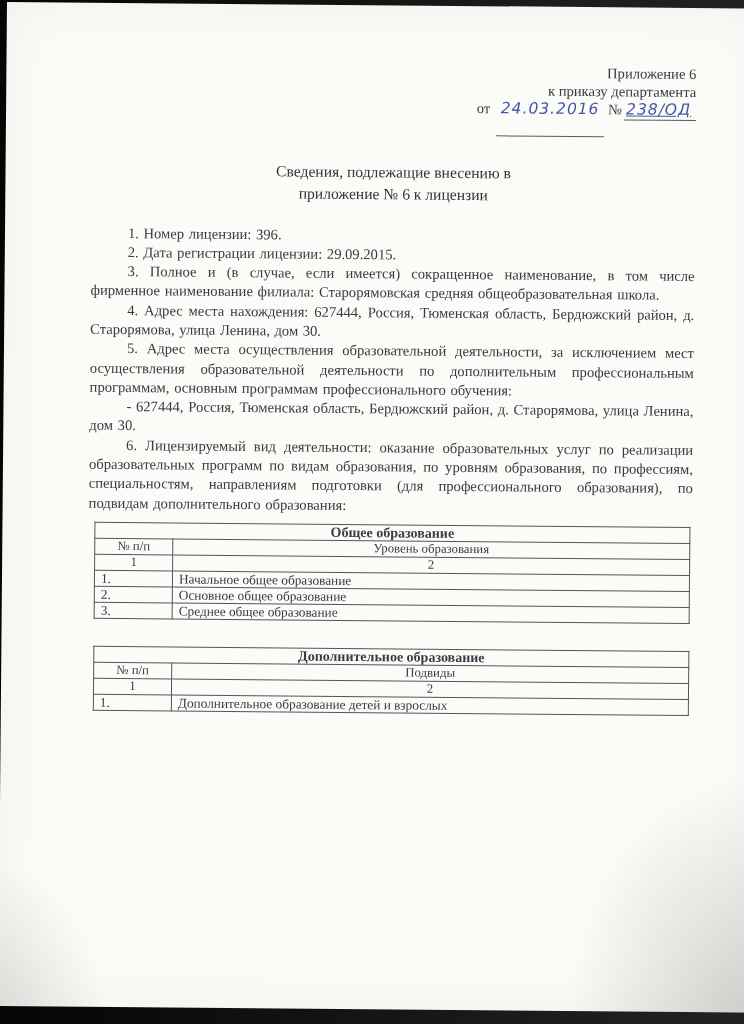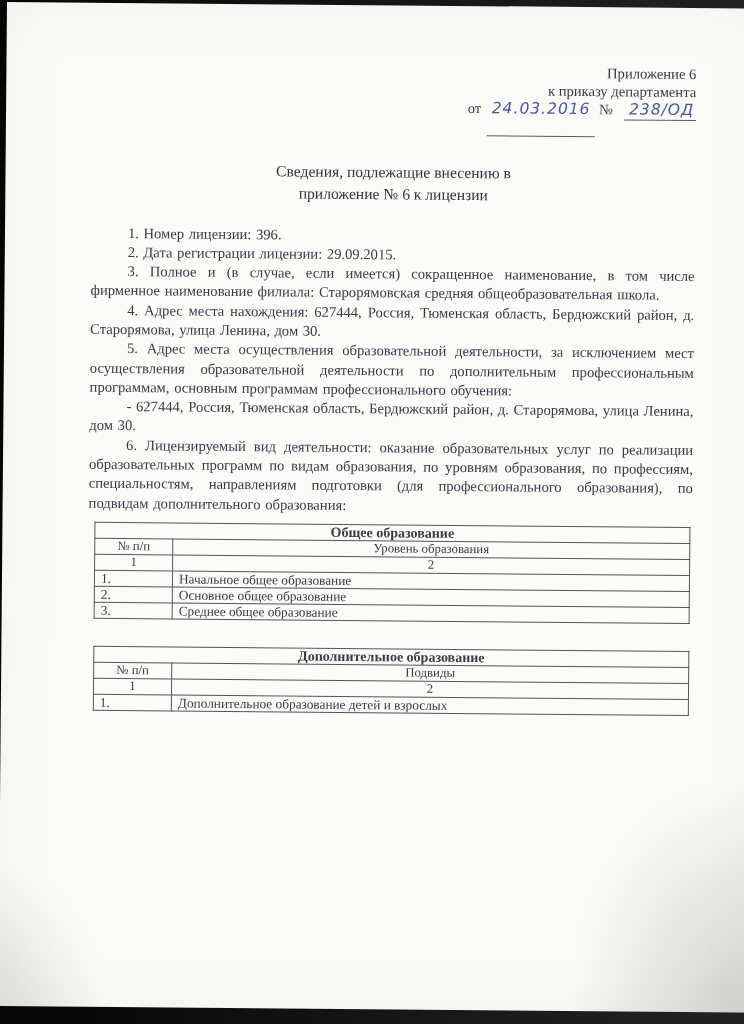--- a/index.html
+++ b/index.html
@@ -51,24 +51,25 @@
     display: inline-block;
     min-width: 104px;
     text-align: center;
     border-bottom: 1px solid #5a5a60;
     margin: 0 4px 0 6px;
     padding: 0 2px 17px 2px;
   }
   .uline2 {
     display: inline-block;
     min-width: 68px;
-    text-align: right;
+    text-align: left;
     border-bottom: 1px solid #5a5a60;
-    margin-left: 11px;
+    margin-left: 2px;
     padding: 0 2px;
+    text-decoration: underline;
   }
   
   .title {
     margin-top: 26px;
     text-align: center;
     font-size: 15.6px;
     line-height: 22px;
     color: #34343e;
   }
   

